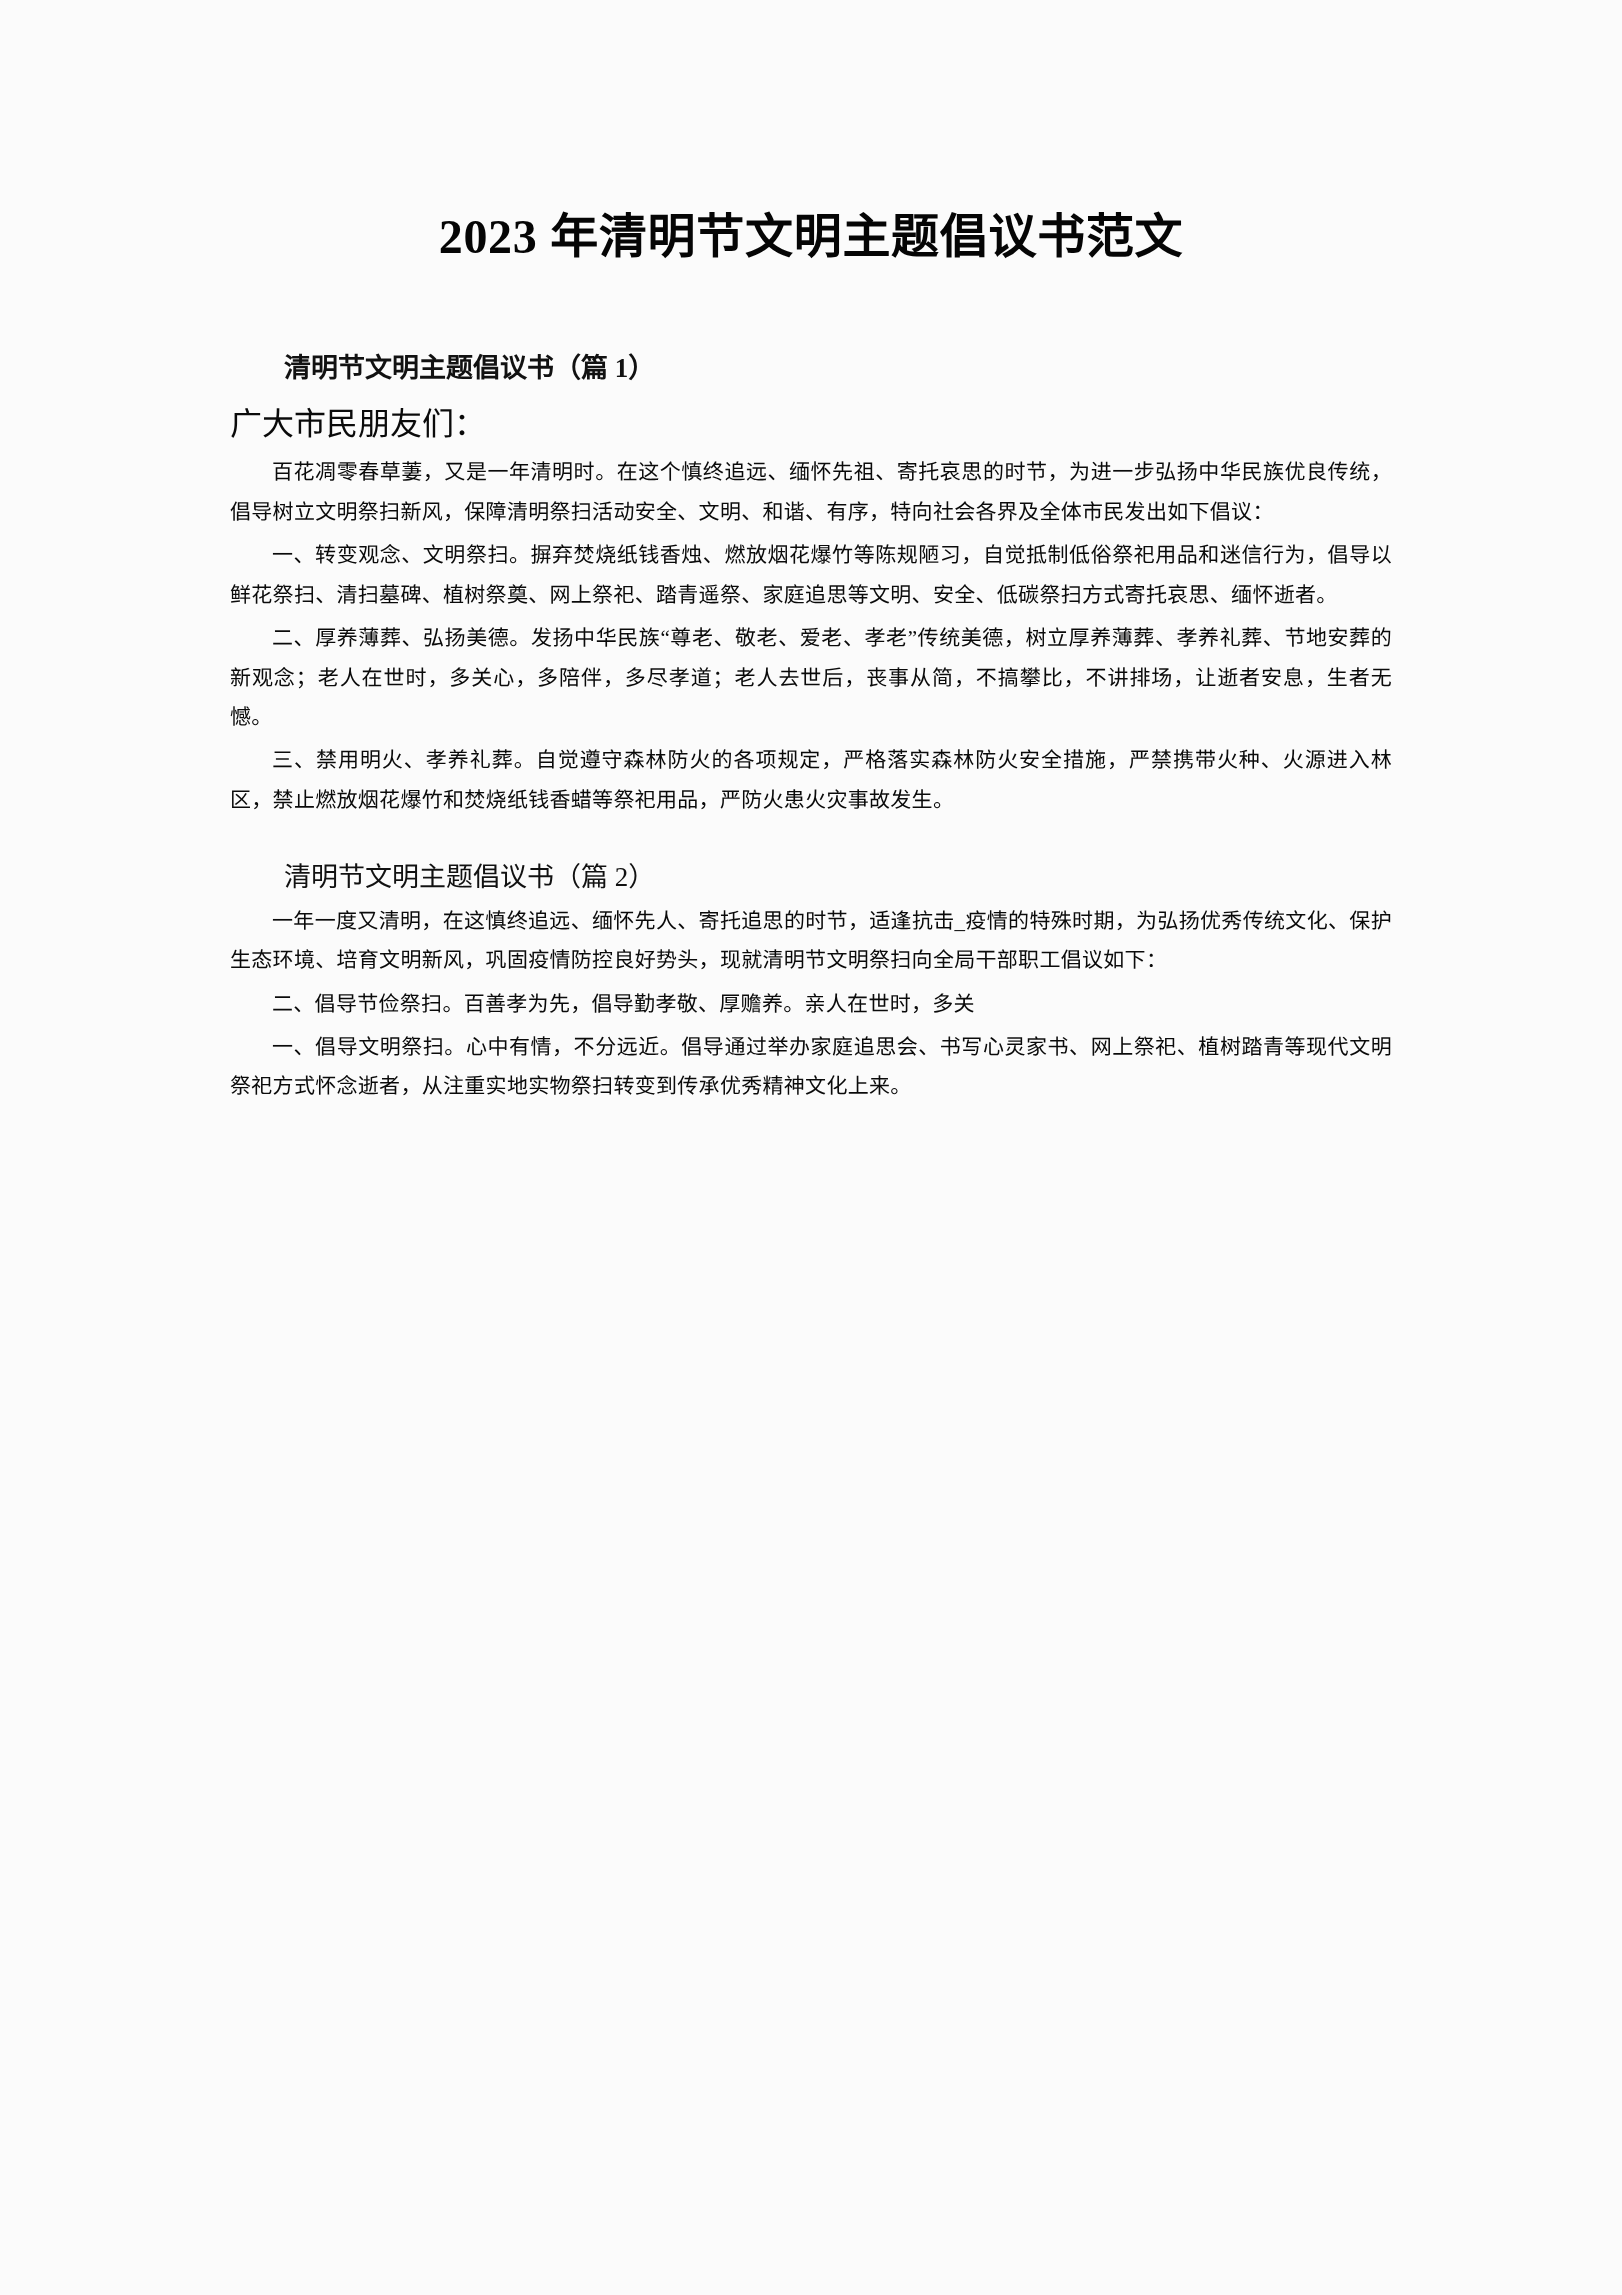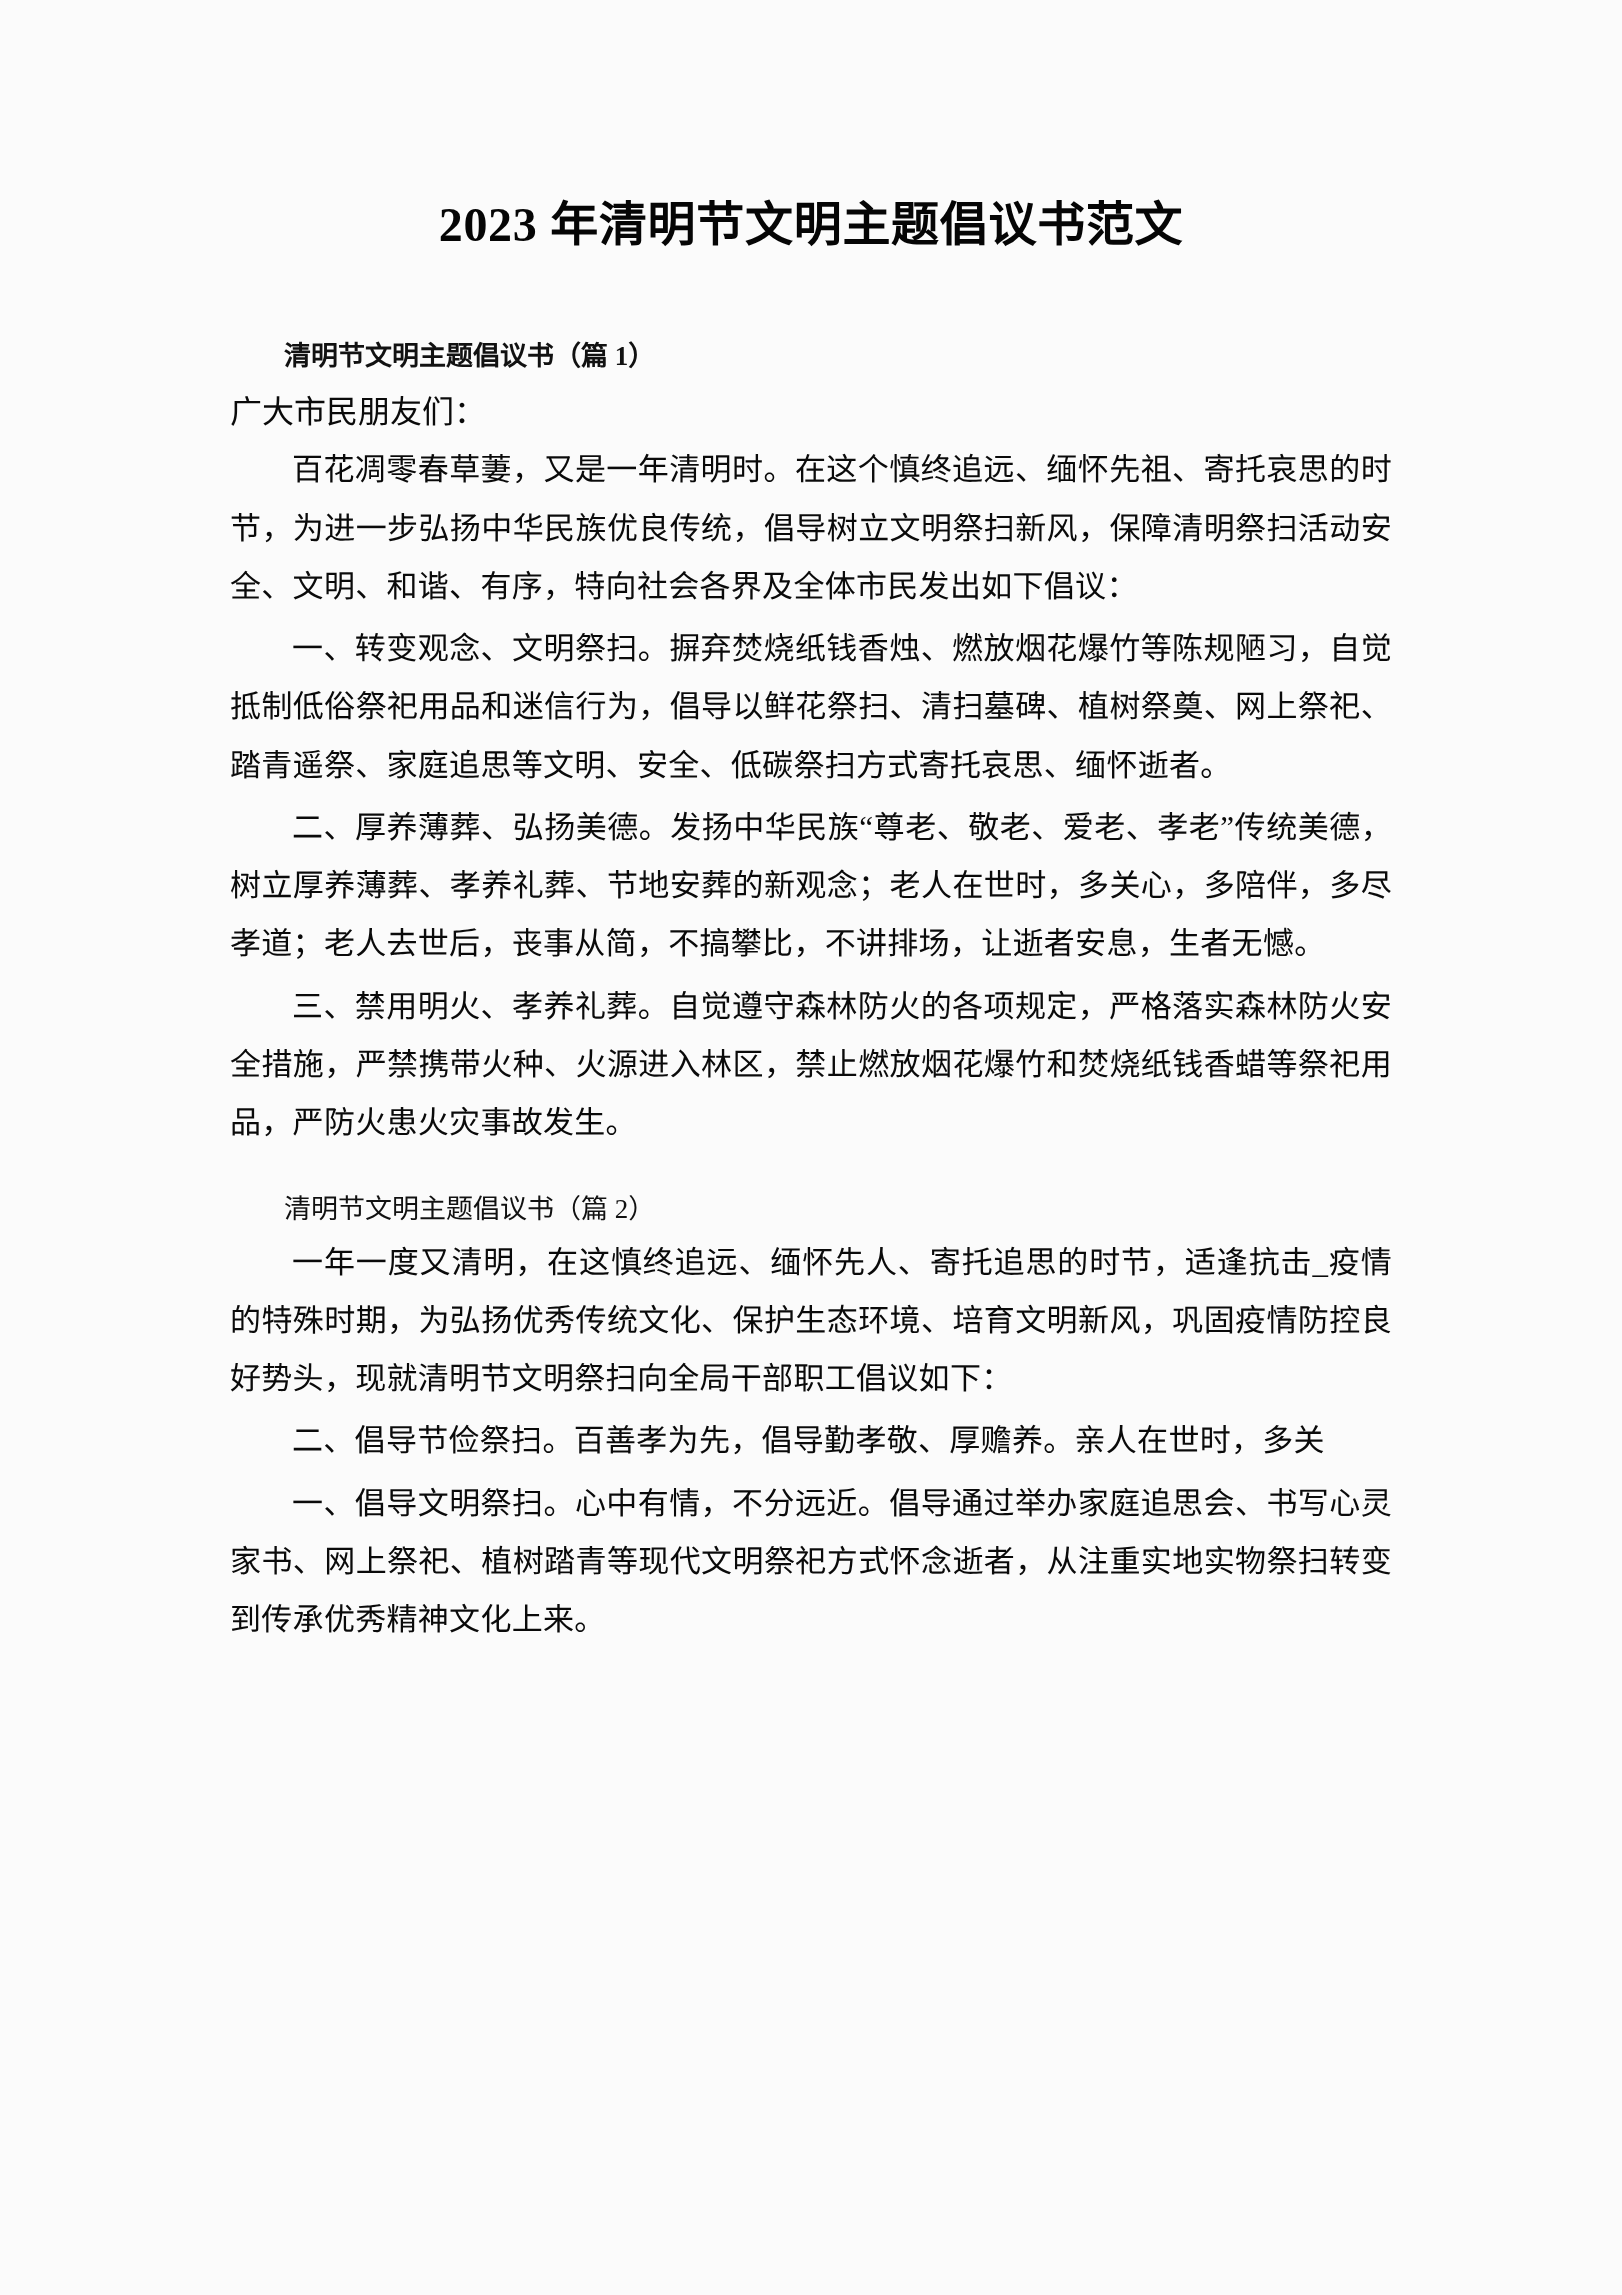--- a/index.html
+++ b/index.html
@@ -18,21 +18,21 @@
     font-family: "Liberation Serif", "DejaVu Serif", serif;
     color: #000000;
   }
   .content {
     position: absolute;
     left: 230px;
     top: 0;
     width: 1162px;
   }
   .doc-title {
-    margin: 0;
+    margin: 12px;
     padding: 0;
     font-family: "Liberation Serif", "DejaVu Serif", serif;
     font-weight: bold;
     font-size: 48px;
     line-height: 1.25;
     letter-spacing: 0.7px;
     text-align: center;
     padding-top: 195px;
     padding-bottom: 0;
     color: #050505;
@@ -53,21 +53,21 @@
     padding: 0;
     font-size: 32px;
     line-height: 1.62;
     text-indent: 0;
     margin-top: 9.2px;
     color: #0a0a0a;
   }
   .body-para {
     margin: 0;
     padding: 0;
-    font-size: 31px;
+    font-size: 21px;
     line-height: 1.88;
     text-indent: 2em;
     text-align: justify;
     text-justify: inter-ideograph;
     color: #0a0a0a;
     letter-spacing: 0.3px;
   }
   .body-para + .body-para { margin-top: 3.9px; }
   .tight { margin-top: 2.6px; }
 </style>

